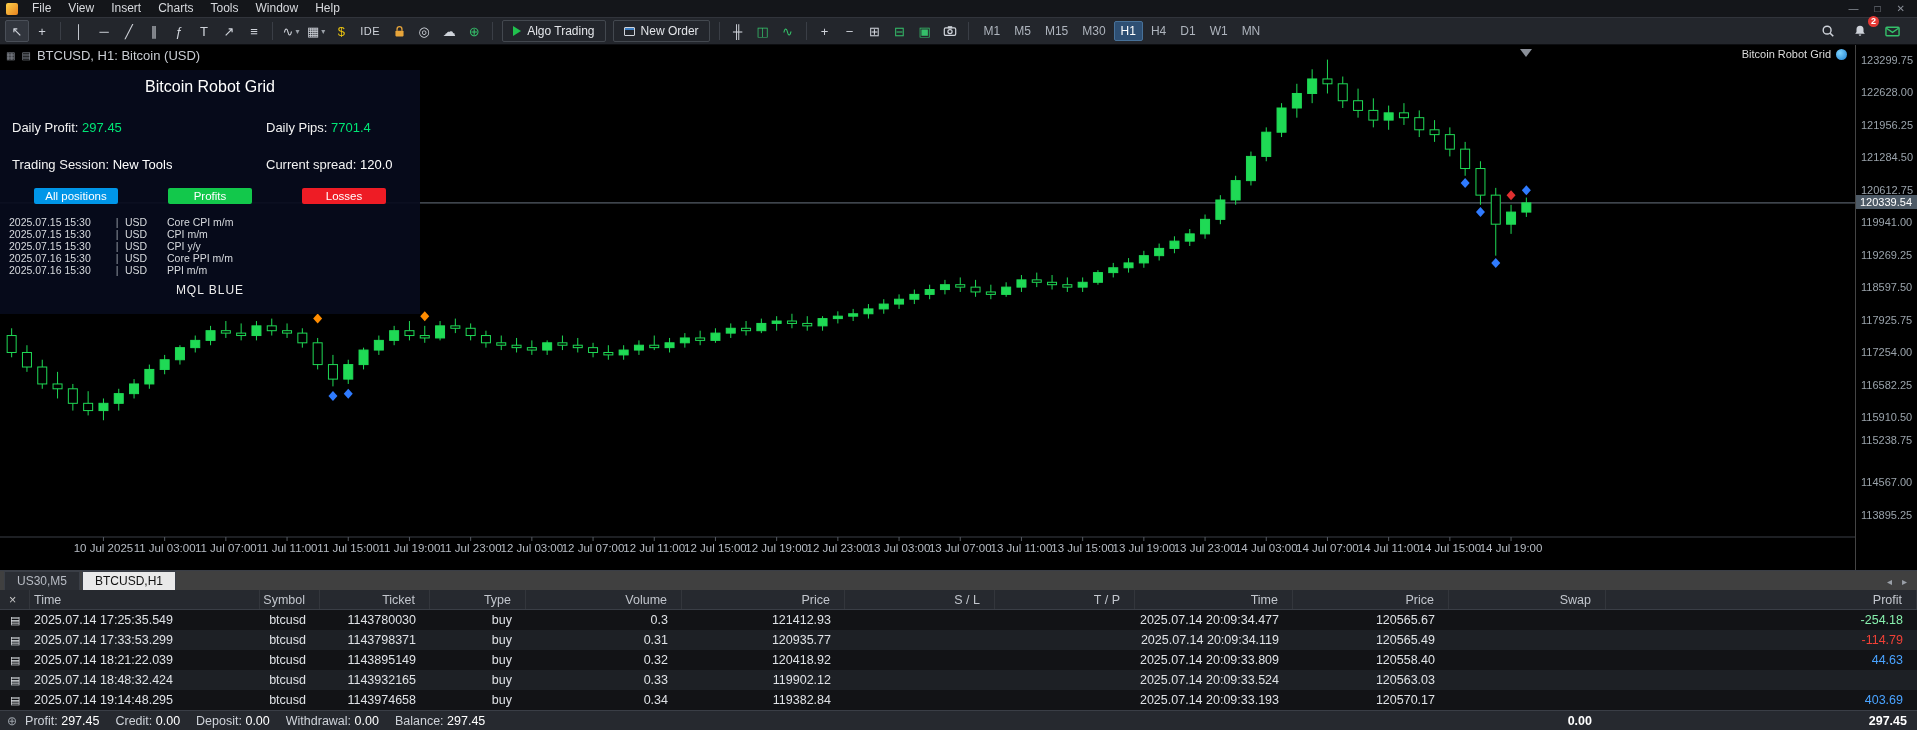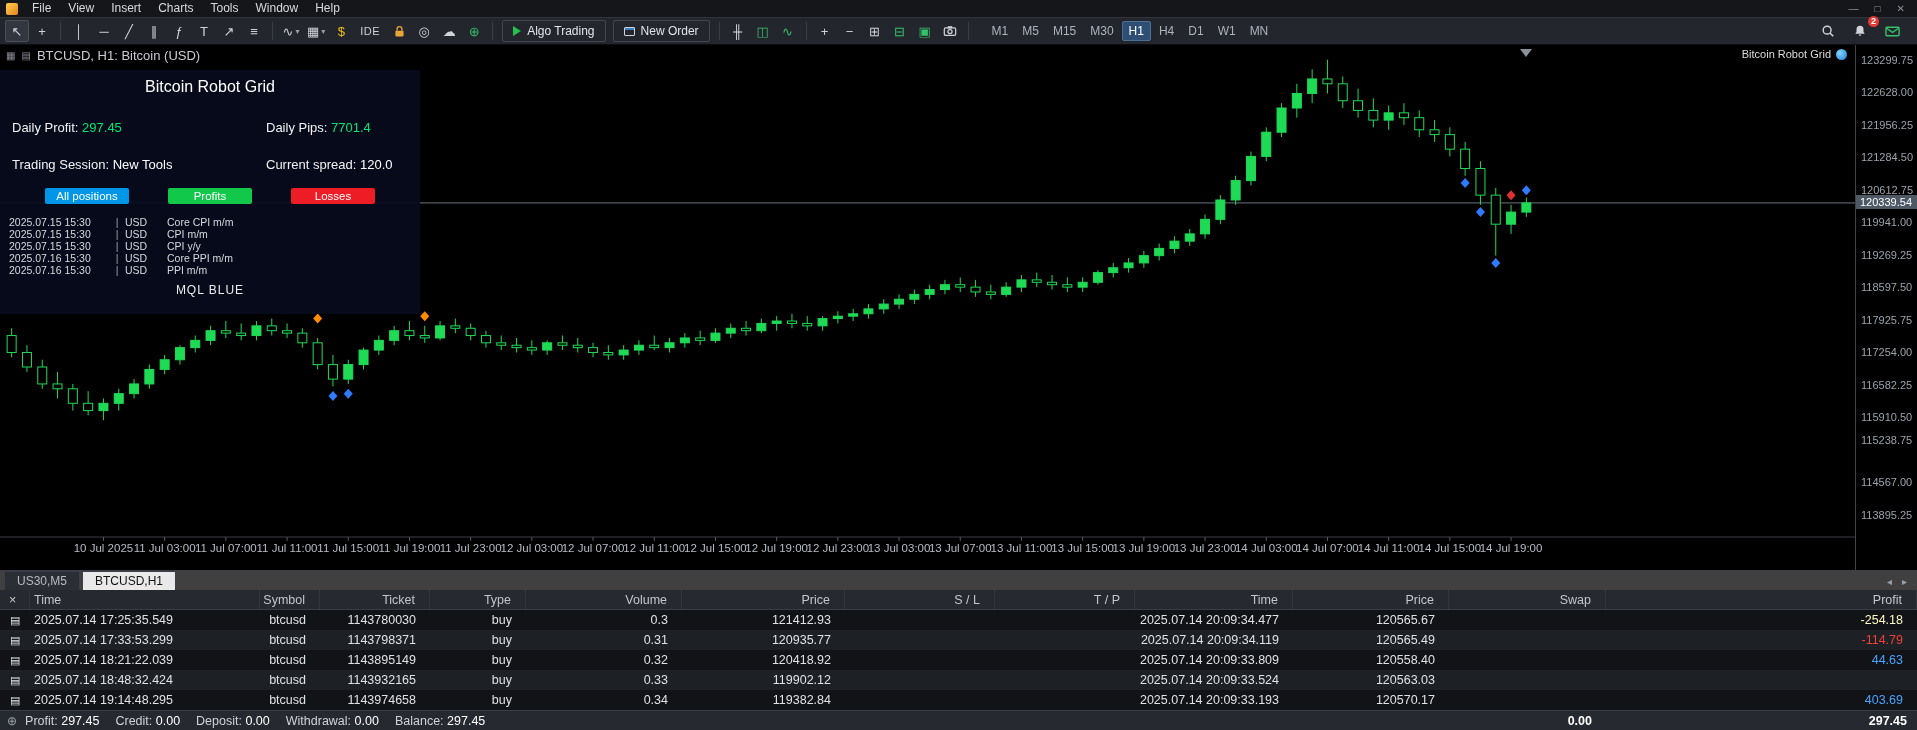--- a/index.html
+++ b/index.html
@@ -16,21 +16,21 @@
   .toolbar{display:flex;align-items:center;height:28px;background:#23262c;border-top:1px solid #31343b;border-bottom:1px solid #0c0d10;padding:0 5px}
   .tb-group{display:flex;align-items:center;gap:1px}
   .tbtn{min-width:24px;height:22px;display:inline-flex;align-items:center;justify-content:center;color:#cfd3da;font-size:13px;border-radius:2px;padding:0 3px;cursor:default}
   .tbtn.sel{background:#32363e;border:1px solid #4a4f58}
   .tbtn.ide{font-size:11px;letter-spacing:.5px;color:#cfd3da;border:1px solid transparent;padding:0 5px}
   .caret{font-size:8px;color:#9aa0a8;margin-left:2px}
   .sep{width:1px;height:18px;background:#3a3e46;margin:0 5px;display:inline-block}
   .tbar-btn{display:inline-flex;align-items:center;gap:6px;border:1px solid #43484f;height:22px;padding:0 10px;margin:0 3px;border-radius:2px;font-size:12px;color:#e3e5e9}
   .play{width:0;height:0;border-left:8px solid #21c14e;border-top:5px solid transparent;border-bottom:5px solid transparent}
   .no-ic{width:11px;height:9px;border:1px solid #cfd3da;border-radius:1px;background:linear-gradient(#3d7fc4 35%,transparent 35%)}
-  .tf-list{display:flex;align-items:center;gap:2px;margin-left:12px}
+  .tf-list{display:flex;align-items:center;gap:2px;margin-left:4px}
   .tf{padding:2px 6px;color:#aeb4bd;font-size:12px;border-radius:2px}
   .tf.active{background:#2e4f73;color:#fff;border:1px solid #477199}
   .tb-right{margin-left:auto;display:flex;align-items:center;gap:8px;padding-right:8px}
   .badge{position:absolute;top:-4px;right:-7px;background:#e53935;color:#fff;border-radius:8px;font-size:9px;line-height:11px;padding:0 3px;font-weight:bold}
 
   
   .chart-wrap{position:relative;height:525px;background:#000}
   #chart-svg{position:absolute;left:0;top:0}
   .price-axis{position:absolute;right:0;top:0;width:62px;height:525px;background:#000;border-left:1px solid #444}
   .ptick{position:absolute;left:5px;font-size:11px;color:#9aa3ab;white-space:nowrap}
@@ -40,21 +40,21 @@
   .grid-label{position:absolute;right:70px;top:3px;display:flex;align-items:center;gap:5px;font-size:11px;color:#dcdcdc}
   .robot-ic{width:11px;height:11px;border-radius:50%;background:radial-gradient(circle at 35% 35%,#7fd4ff,#1d7fd0);display:inline-block}
 
   
   .ea-panel{position:absolute;left:0;top:25px;width:420px;height:244px;background:rgba(7,11,28,0.92)}
   .ea-title{text-align:center;padding-top:8px;font-size:16px;color:#fff}
   .ea-grid{display:grid;grid-template-columns:254px 1fr;row-gap:22px;margin-top:24px;padding:0 12px;font-size:13px}
   .ea-label{color:#f2f2f2}
   .ea-green{color:#00e676}
   .ea-white{color:#fff}
-  .ea-buttons{display:flex;justify-content:space-between;padding:0 45px;margin-top:16px}
+  .ea-buttons{display:flex;justify-content:space-between;padding:0 34px;margin-top:16px}
   .ea-btn{display:inline-block;min-width:84px;text-align:center;font-size:11.5px;padding:2px 8px;border-radius:2px}
   .ea-news{margin-top:12px;padding-left:9px}
   .news-line{display:flex;font-size:10.5px;line-height:12px;color:#d7dade;white-space:nowrap}
   .news-time{width:100px}
   .news-pipe{width:16px;text-align:center;color:#9aa0a8}
   .news-cur{width:42px}
   .ea-footer{text-align:center;margin-top:7px;font-size:12px;color:#eee;letter-spacing:1px}
 
   
   .tabs-row{height:20px;background:#404040;display:flex;align-items:flex-end;border-top:1px solid #3a3e46}
@@ -593,21 +593,21 @@
         <span class="cell">btcusd</span>
         <span class="cell">1143780030</span>
         <span class="cell">buy</span>
         <span class="cell">0.3</span>
         <span class="cell">121412.93</span>
         <span class="cell"></span>
         <span class="cell"></span>
         <span class="cell">2025.07.14 20:09:34.477</span>
         <span class="cell">120565.67</span>
         <span class="cell"></span>
-        <span class="cell" style="color: #fef9c3;">-254.18</span>
+        <span class="cell" style="color: #86efac;">-254.18</span>
       </div>
 
       <div class="trow">
         <span class="cell doc-ic">▤</span>
         <span class="cell left">2025.07.14 17:33:53.299</span>
         <span class="cell">btcusd</span>
         <span class="cell">1143798371</span>
         <span class="cell">buy</span>
         <span class="cell">0.31</span>
         <span class="cell">120935.77</span>

